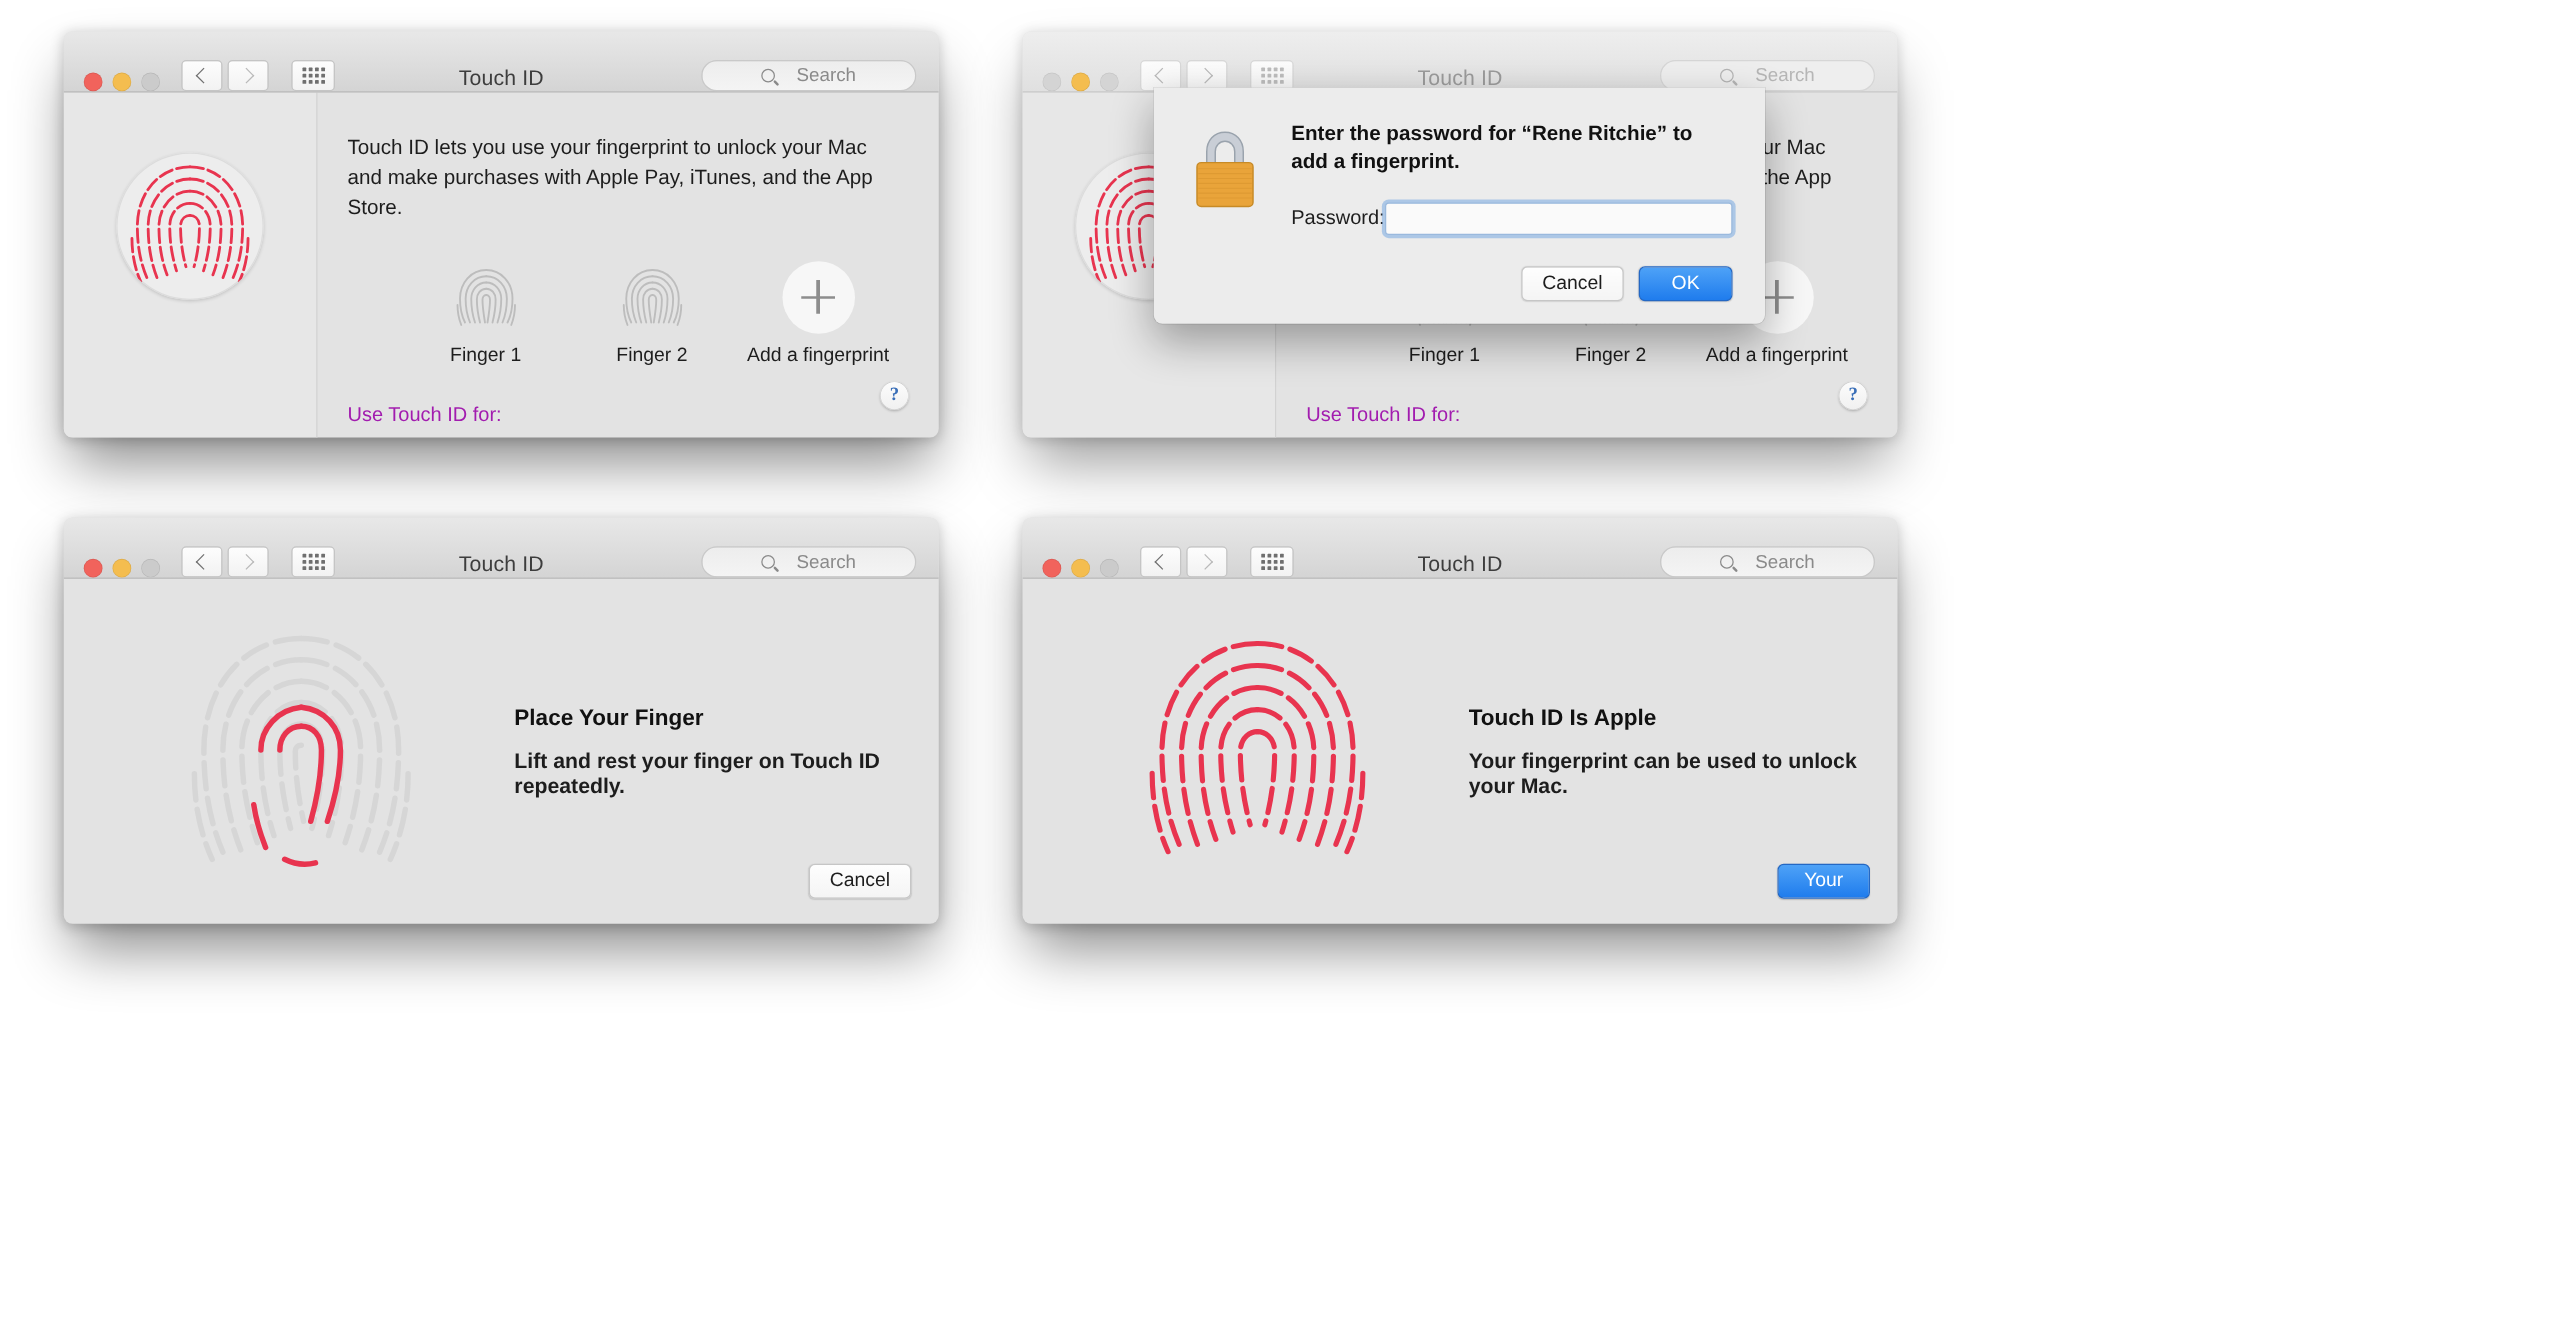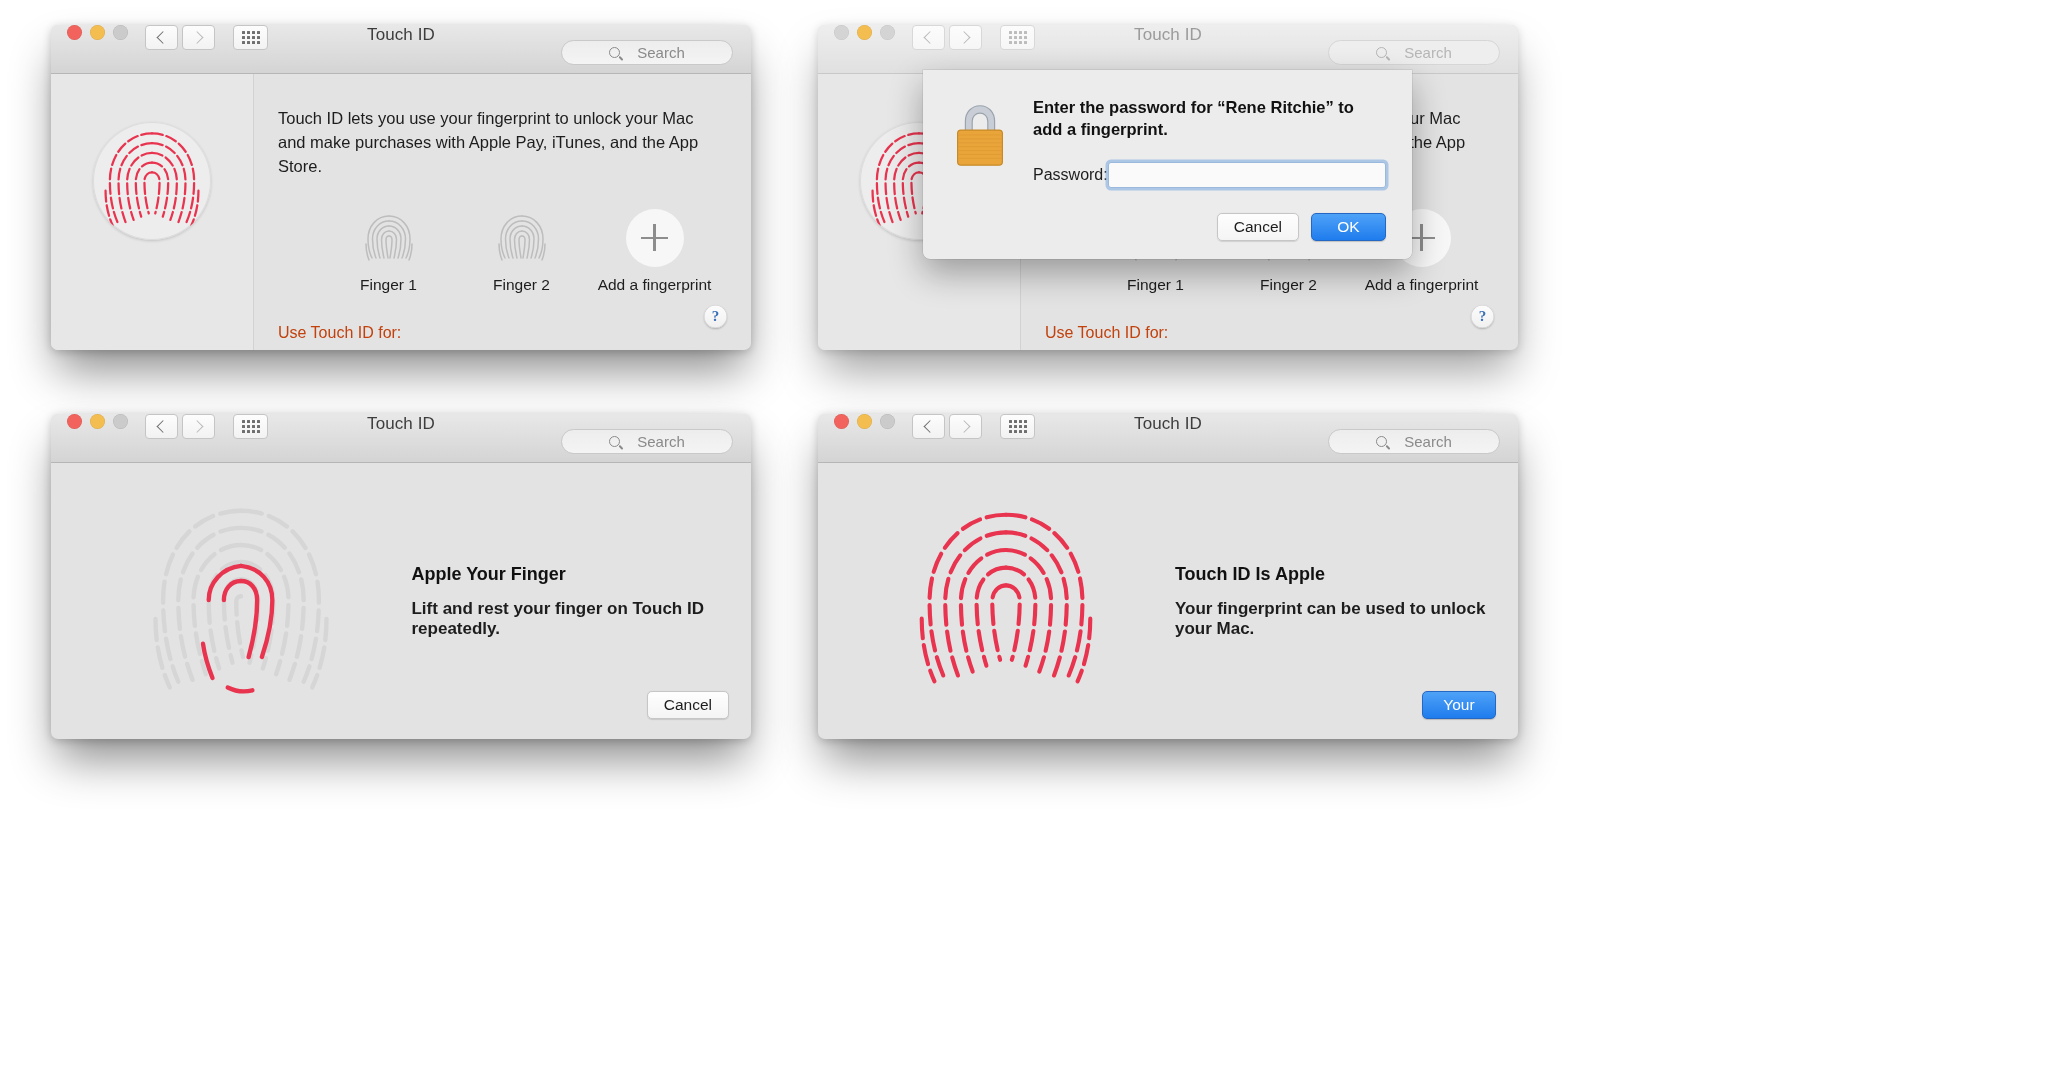--- a/index.html
+++ b/index.html
@@ -20,21 +20,21 @@
                 0 2px 10px rgba(0,0,0,0.20);
     overflow: hidden;
   }
   .win.inactive { box-shadow: 0 26px 46px -6px rgba(0,0,0,0.38), 0 2px 10px rgba(0,0,0,0.16); }
 
   .titlebar {
     position: relative;
     height: 49px;
     background: linear-gradient(to bottom, #e8e8e8 0%, #d4d4d4 100%);
     border-bottom: 1px solid #b6b6b6;
-    display: flex; align-items: flex-start;
+    display: flex; align-items: flex-end;
   }
   .titlebar.inactive {
     background: linear-gradient(to bottom, #eeeeee 0%, #e0e0e0 100%);
     border-bottom: 1px solid #c8c8c8;
   }
   .lights { display: flex; gap: 8px; margin-left: 16px; }
   .light { width: 15px; height: 15px; border-radius: 50%; }
   .light.red    { background: #f1635c; box-shadow: inset 0 0 0 0.5px rgba(0,0,0,.10); }
   .light.yellow { background: #f4bd4f; box-shadow: inset 0 0 0 0.5px rgba(0,0,0,.10); }
   .light.green  { background: #cbcbcb; box-shadow: inset 0 0 0 0.5px rgba(0,0,0,.10); }
@@ -115,21 +115,21 @@
     display:flex; align-items:center; justify-content:center;
     position: relative;
   }
   .addcircle::before, .addcircle::after {
     content:''; position:absolute; background:#8d8d8d;
   }
   .addcircle::before { width: 27px; height: 2.2px; }
   .addcircle::after  { width: 2.2px; height: 27px; }
   .fplabel { font-size: 15.5px; color: #1d1d1d; }
 
-  .usefor { margin-top: 30px; font-size: 16px; color: #c2410c; }
+  .usefor { margin-top: 30px; font-size: 16px; color: #a21caf; }
 
   .helpbtn {
     position: absolute; right: 24px; bottom: 22px;
     width: 23px; height: 23px; border-radius: 50%;
     background: linear-gradient(to bottom,#fcfcfc,#f0f0f0);
     box-shadow: 0 1px 2px rgba(0,0,0,.22), inset 0 0 0 .5px #cacaca;
     display:flex; align-items:center; justify-content:center;
     font-size: 15px; font-weight: bold; color: #3a6fb8;
     font-family: "Liberation Serif", serif;
   }
@@ -497,21 +497,21 @@
     </div>
 
     <div class="enrollbody">
       <div class="enrollprint">
         <svg width="190" height="228" viewBox="0 0 200 210">
           <use href="#fp-enroll-grey"></use>
           <use href="#fp-enroll-red"></use>
         </svg>
       </div>
       <div class="enrolltext">
-        <div class="enrollhead">Apple Your Finger</div>
+        <div class="enrollhead">Place Your Finger</div>
         <div class="enrollsub">Lift and rest your finger on Touch ID repeatedly.</div>
       </div>
       <div class="btn plain">Cancel</div>
     </div>
   </div>
 
   <div class="win" style="left:818px; top:414px; width:700px; height:325px;">
 
     <div class="titlebar">
       <div class="lights">

